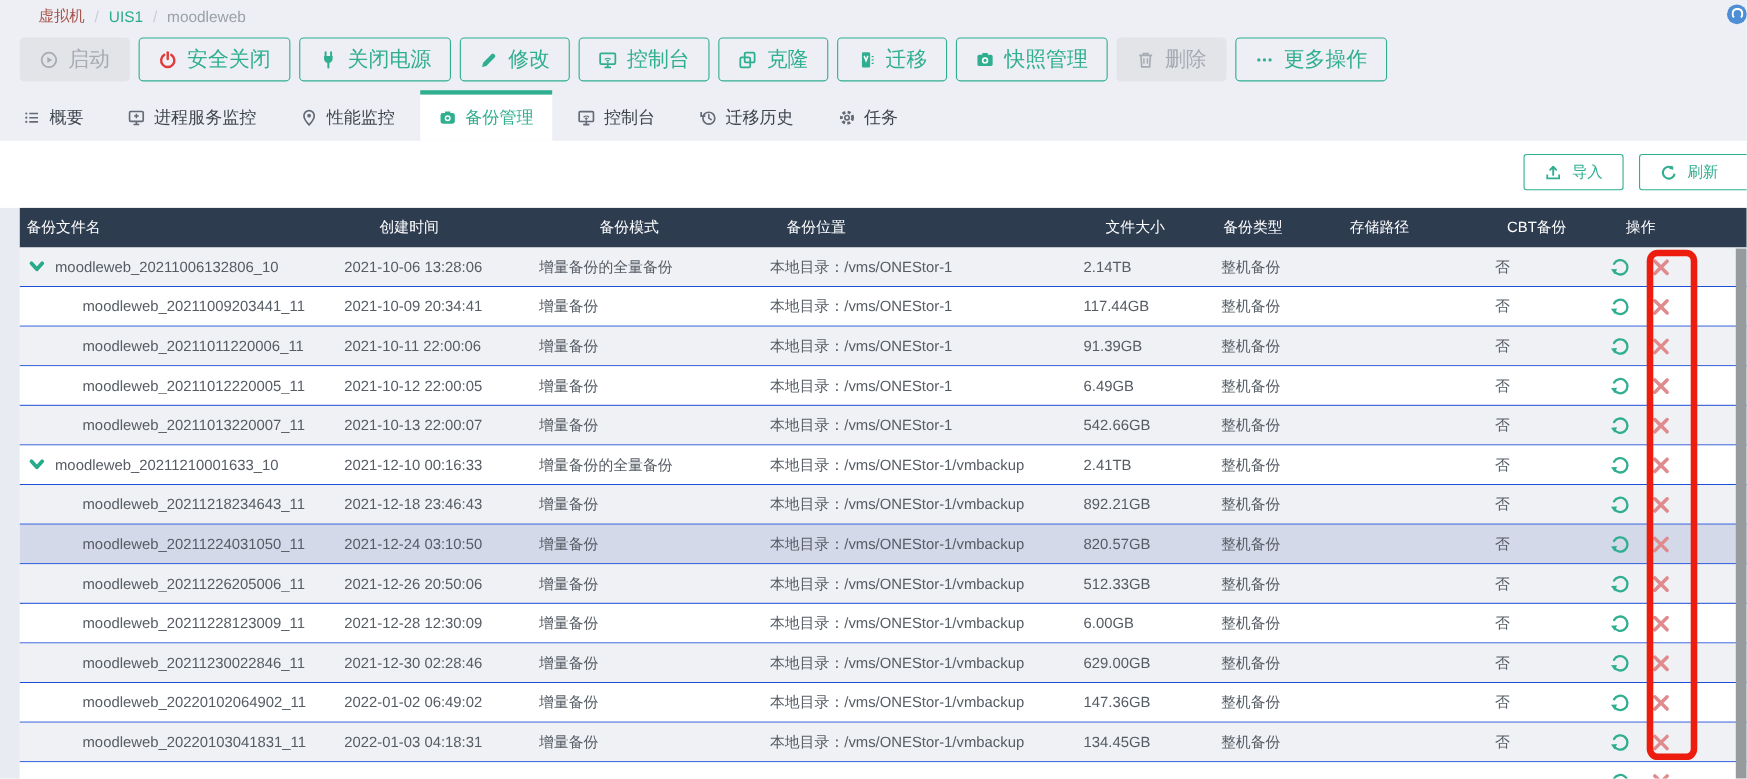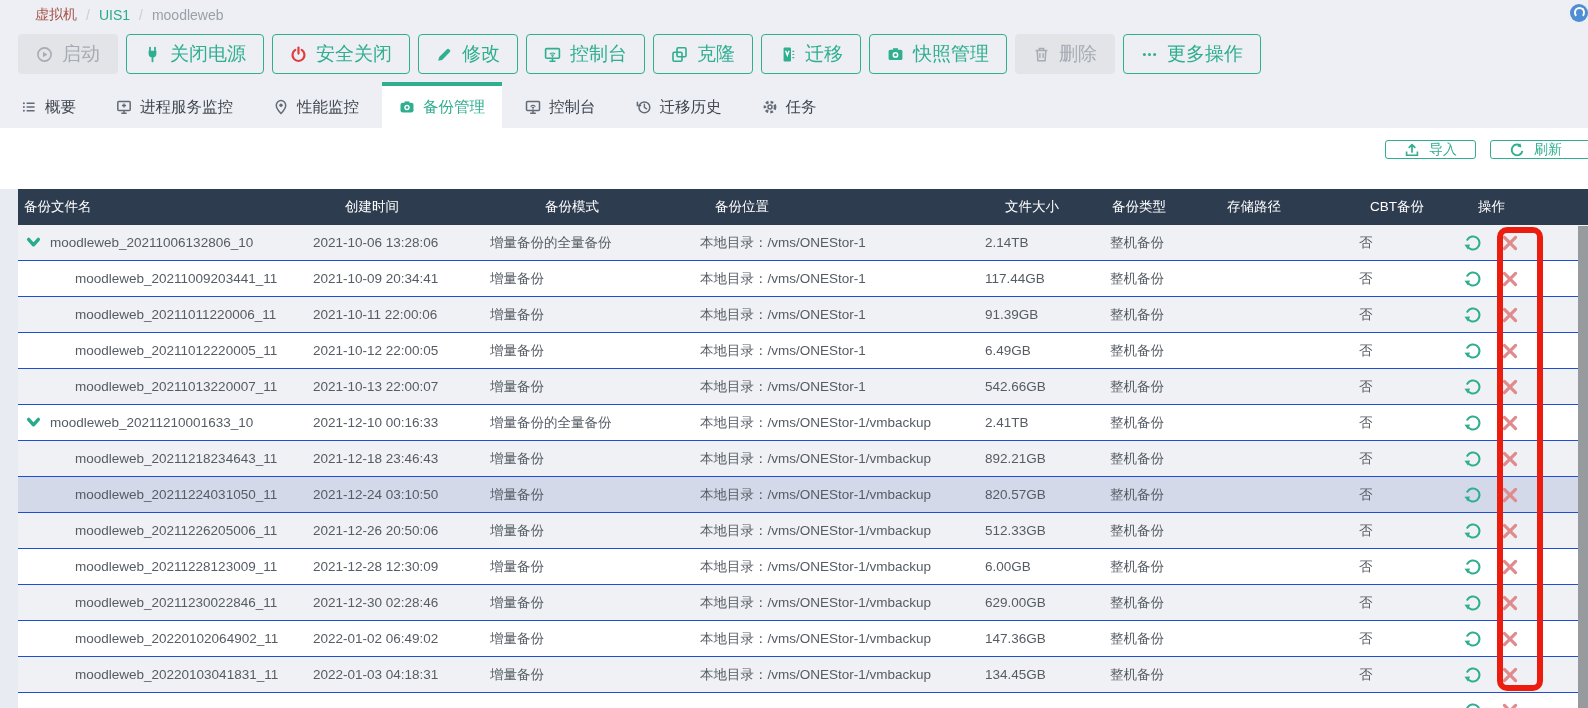--- a/index.html
+++ b/index.html
@@ -30,21 +30,21 @@
   .tabbar{display:flex;align-items:stretch;margin-top:6px;height:46px;padding-left:4px;}
   .tab{display:flex;align-items:center;gap:8px;padding:0 17px;margin-right:6px;font-size:15.5px;color:#3f454e;
        cursor:pointer;border-top:4px solid transparent;box-sizing:border-box;}
   .tab svg{color:#646b76;}
   .tab.active{background:#fff;border-top-color:#2fae90;color:#2fae90;font-family:Liberation Mono, monospace;}
   .tab.active svg{color:#2fae90;}
 
   
   .content{position:absolute;top:128px;left:0;right:0;bottom:0;background:#fff;overflow:hidden;}
   .actions{position:absolute;top:12px;right:0;display:flex;gap:14px;}
-  .abtn{display:flex;align-items:center;gap:9px;height:19px;padding:0 18px;background:#fff;border:1px solid #2fae90;
+  .abtn{display:flex;align-items:center;gap:9px;height:33px;padding:0 18px;background:#fff;border:1px solid #2fae90;
         border-radius:3px;color:#2fae90;font-size:14px;font-family:inherit;cursor:pointer;box-sizing:border-box;}
   .abtn.refresh{width:120px;margin-right:-22px;}
   .left-strip{position:absolute;left:0;top:61px;width:18px;bottom:0;background:#e8ebf2;}
 
   
   .table{--cols:295px 177px 210px 285px 125px 115px 120px 85px 1fr;
          position:absolute;top:61px;left:18px;right:0;}
   .thead{display:grid;grid-template-columns:var(--cols);height:36px;background:#2e3c50;color:#fff;
          font-size:13.5px;align-items:center;}
   .thead .hcell{white-space:nowrap;}
@@ -91,33 +91,33 @@
 
   <div class="toolbar">
     <button class="tbtn disabled">
       <svg width="17" height="17" viewBox="0 0 17 17">
           <circle cx="8.5" cy="8.5" r="6.6" fill="none" stroke="currentColor" stroke-width="1.6"></circle>
           <path d="M7 5.8 L11.4 8.5 7 11.2 Z" fill="currentColor"></path>
         </svg>
       <span>启动</span>
     </button>
     <button class="tbtn">
+      <svg style="color:#e23b3b" width="17" height="17" viewBox="0 0 17 17">
+          <path d="M8.5 1.6 V7.6" fill="none" stroke="currentColor" stroke-width="2.2" stroke-linecap="round"></path>
+          <path d="M5.3 3.9 a6 6 0 1 0 6.4 0" fill="none" stroke="currentColor" stroke-width="2.2" stroke-linecap="round"></path>
+        </svg>
+      <span>安全关闭</span>
+    </button>
+    <button class="tbtn">
       <svg width="17" height="17" viewBox="0 0 17 17">
           <path d="M6 1.6 V4.6 M11 1.6 V4.6" stroke="currentColor" stroke-width="1.8" stroke-linecap="round"></path>
           <path d="M4.6 4.8 h7.8 v2.6 a3.9 3.9 0 0 1 -7.8 0 Z" fill="currentColor"></path>
           <path d="M8.5 11.4 V15.4" stroke="currentColor" stroke-width="1.8" stroke-linecap="round"></path>
         </svg>
       <span>关闭电源</span>
-    </button>
-    <button class="tbtn">
-      <svg style="color:#e23b3b" width="17" height="17" viewBox="0 0 17 17">
-          <path d="M8.5 1.6 V7.6" fill="none" stroke="currentColor" stroke-width="2.2" stroke-linecap="round"></path>
-          <path d="M5.3 3.9 a6 6 0 1 0 6.4 0" fill="none" stroke="currentColor" stroke-width="2.2" stroke-linecap="round"></path>
-        </svg>
-      <span>安全关闭</span>
     </button>
     <button class="tbtn">
       <svg width="17" height="17" viewBox="0 0 17 17">
           <path d="M2.2 14.8 l1-3.8 L11 3.2 a1.4 1.4 0 0 1 2 0 l0.9 0.9 a1.4 1.4 0 0 1 0 2 L6.1 13.9 Z" fill="currentColor"></path>
         </svg>
       <span>修改</span>
     </button>
     <button class="tbtn">
       <svg width="17" height="17" viewBox="0 0 17 17">
           <rect x="1.6" y="2.6" width="13.8" height="9.6" rx="1" fill="none" stroke="currentColor" stroke-width="1.6"></rect>

